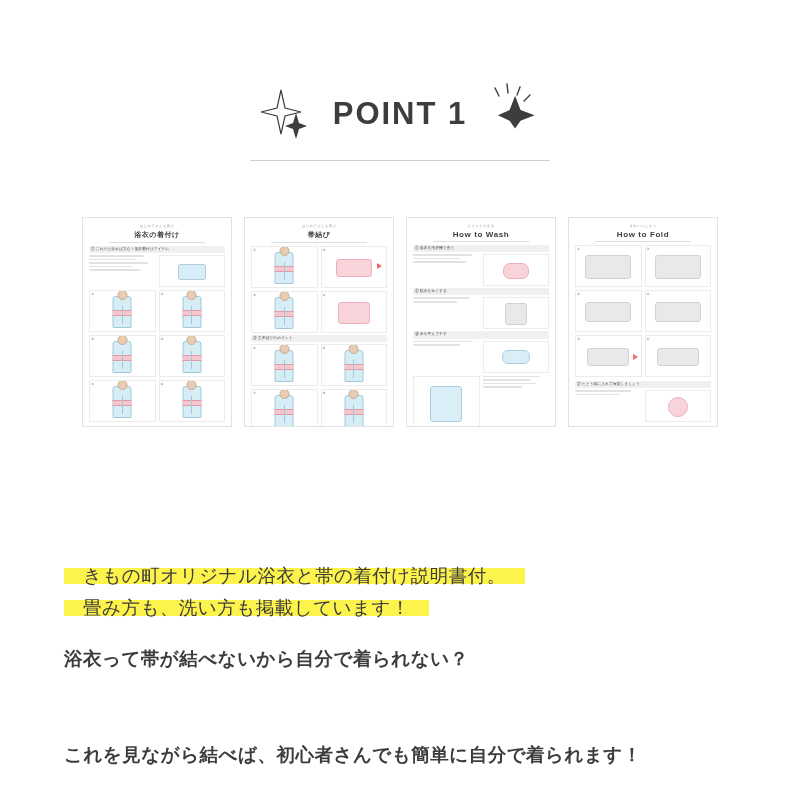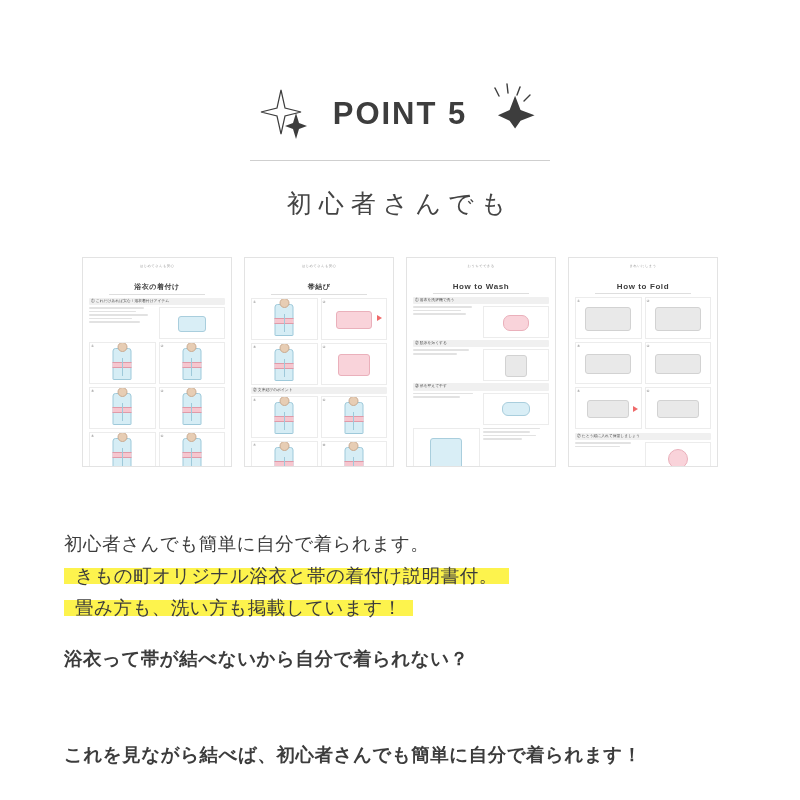--- a/index.html
+++ b/index.html
@@ -82,21 +82,21 @@
     font-size: 3.4px;
     color: #9a9a9a;
     letter-spacing: .4px;
     line-height: 1.4;
   }
   .sheet-title {
     font-size: 7px;
     font-weight: bold;
     color: #3d3d3d;
     letter-spacing: .5px;
-    margin-top: 13px;
+    margin-top: 1px;
     text-align: center;
   }
   .sheet-title.en {
     font-size: 8px;
     letter-spacing: .6px;
   }
   .sheet-rule {
     width: 70%;
     height: 1px;
     background: #dedede;
@@ -208,59 +208,58 @@
   }
   .copy p {
     margin: 0;
     font-size: 18.5px;
     line-height: 1.72;
     color: #3c3c3c;
     letter-spacing: .5px;
   }
   .hl-yellow {
     background: linear-gradient(transparent 12%, #fdf34d 12%, #fdf34d 92%, transparent 92%);
-    padding: 0 11px;
+    padding: 0 19px;
   }
   .para2 {
     margin-top: 20px !important;
     font-weight: bold;
   }
 </style>
 </head>
 <body>
 
 <div class="header">
   <div class="point-row">
 
     <div class="sparkle-left">
       <svg width="60" height="64" viewBox="0 0 60 64">
         <path d="M6 30 L22 26 L26 8 L30 26 L46 30 L30 34 L26 52 L22 34 Z" fill="none" stroke="#3d3d3d" stroke-width="1.2"></path>
         <path d="M30 44 L38 41 L41 31 L44 41 L52 44 L44 47 L41 57 L38 47 Z" fill="#3d3d3d"></path>
       </svg>
     </div>
 
-    <div class="point-title">POINT 5</div>
+    <div class="point-title">POINT 1</div>
 
     <div class="sparkle-right">
       <svg width="60" height="64" viewBox="0 0 60 64">
         <path d="M30 22 L37 40 L55 47 L37 54 L30 64 L23 54 L8 47 L23 40 Z" fill="#3d3d3d" transform="translate(2,-8) scale(0.78) translate(6,6)"></path>
         <g stroke="#3d3d3d" stroke-width="1.4" stroke-linecap="round">
           <line x1="14" y1="14" x2="10" y2="6"></line>
           <line x1="23" y1="11" x2="22" y2="2"></line>
           <line x1="32" y1="13" x2="35" y2="5"></line>
           <line x1="39" y1="19" x2="45" y2="13"></line>
         </g>
       </svg>
     </div>
   </div>
 
   <div class="divider"></div>
 
   <div class="headline">
-    <div>初心者さんでも</div>
   </div>
 </div>
 
 <div class="sheets">
 
   <div class="sheet">
     <div class="sheet-head">
       <div class="sheet-kicker">はじめてさんも安心</div>
       <div class="sheet-title">浴衣の着付け</div>
       <div class="sheet-rule"></div>
@@ -475,21 +474,21 @@
       <div class="cellbox short">
         <div class="fig blob pink" style="width:18px;height:18px;border-radius:50%;"></div>
       </div>
     </div>
   </div>
 
 </div>
 
 <div class="copy">
   <p>
-    <span>初心者さんでも簡単に自分で着られます。</span><br>
+    <br>
     <span class="hl-yellow">きもの町オリジナル浴衣と帯の着付け説明書付。</span><br>
     <span class="hl-yellow">畳み方も、洗い方も掲載しています！</span>
   </p>
   <p class="para2">
     <span>浴衣って帯が結べないから自分で着られない？</span><br>
     <br>
     <br>
     <span>これを見ながら結べば、初心者さんでも簡単に自分で着られます！</span>
   </p>
 </div>

